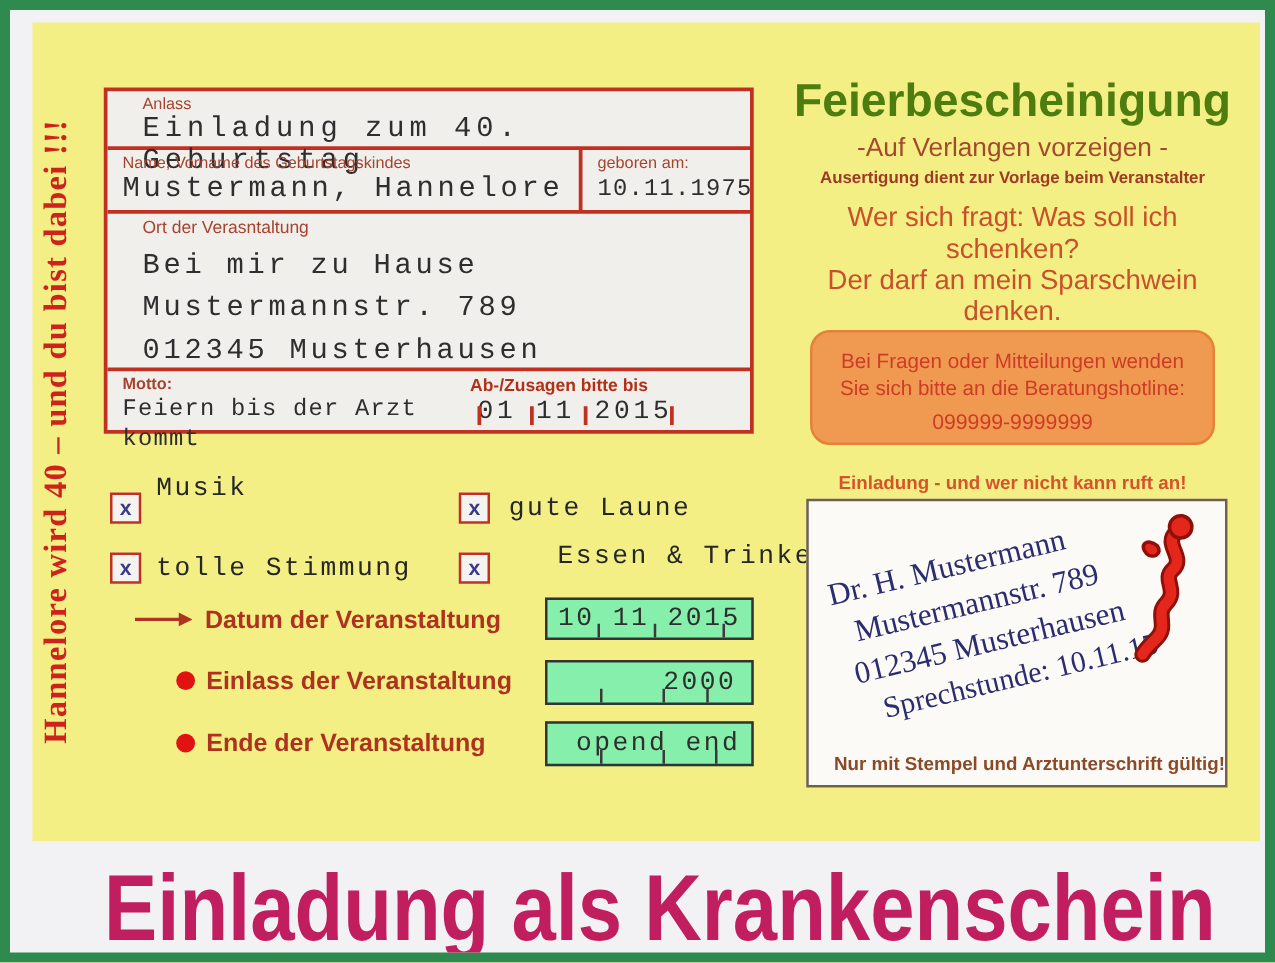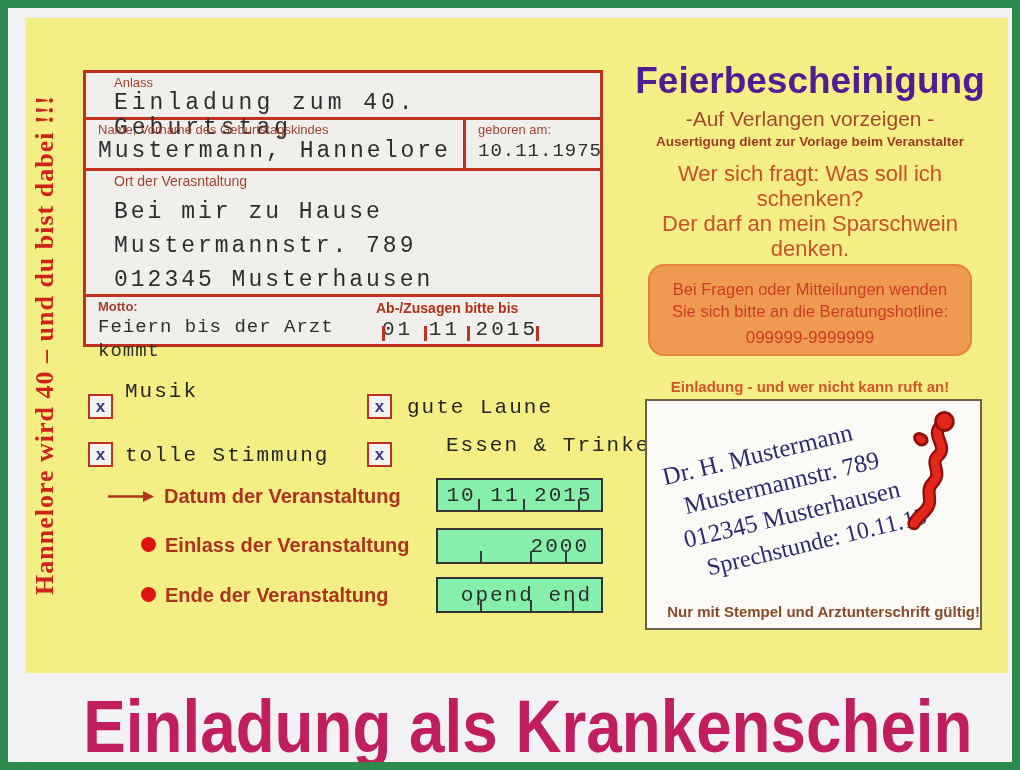--- a/index.html
+++ b/index.html
@@ -51,21 +51,21 @@
   .ev-label{position:absolute;font-weight:bold;font-size:20px;color:#ad3220;}
   .ev-box{position:absolute;width:167px;height:34px;box-sizing:border-box;
     border:2px solid #333;background:#86efac;
     font-family:"Liberation Mono","DejaVu Sans Mono",monospace;font-size:21px;
     letter-spacing:2px;color:#2e2e2e;display:flex;align-items:center;}
   .ev-box .btick{position:absolute;width:2px;height:11px;background:#3a3a3a;bottom:0;}
   .bullet{position:absolute;width:15px;height:15px;border-radius:50%;background:#e01212;}
   .arrow-icon{position:absolute;}
   
   .rcol{position:absolute;left:618px;top:52px;width:368px;text-align:center;}
-  .cert-title{font-size:37px;font-weight:bold;color:#4c1d95;letter-spacing:0;}
+  .cert-title{font-size:37px;font-weight:bold;color:#4d7c0f;letter-spacing:0;}
   .cert-sub1{font-size:21px;color:#a34a2e;margin-top:5px;}
   .cert-sub2{font-size:13.5px;font-weight:bold;color:#9e3b26;margin-top:3px;}
   .health{margin-top:12px;color:#c8502a;font-size:22px;line-height:25px;}
   .hotline-box{position:absolute;left:640px;top:256px;width:324px;height:92px;
     box-sizing:border-box;border:2px solid #e5823a;border-radius:16px;
     background:#ef9a50;color:#ce3b26;font-size:16.5px;line-height:22px;
     text-align:center;padding-top:12px;}
   .hotline-number{margin-top:5px;font-size:17px;}
   .invite-note{position:absolute;left:640px;top:370px;width:324px;text-align:center;
     font-size:15px;font-weight:bold;color:#d3562b;}

